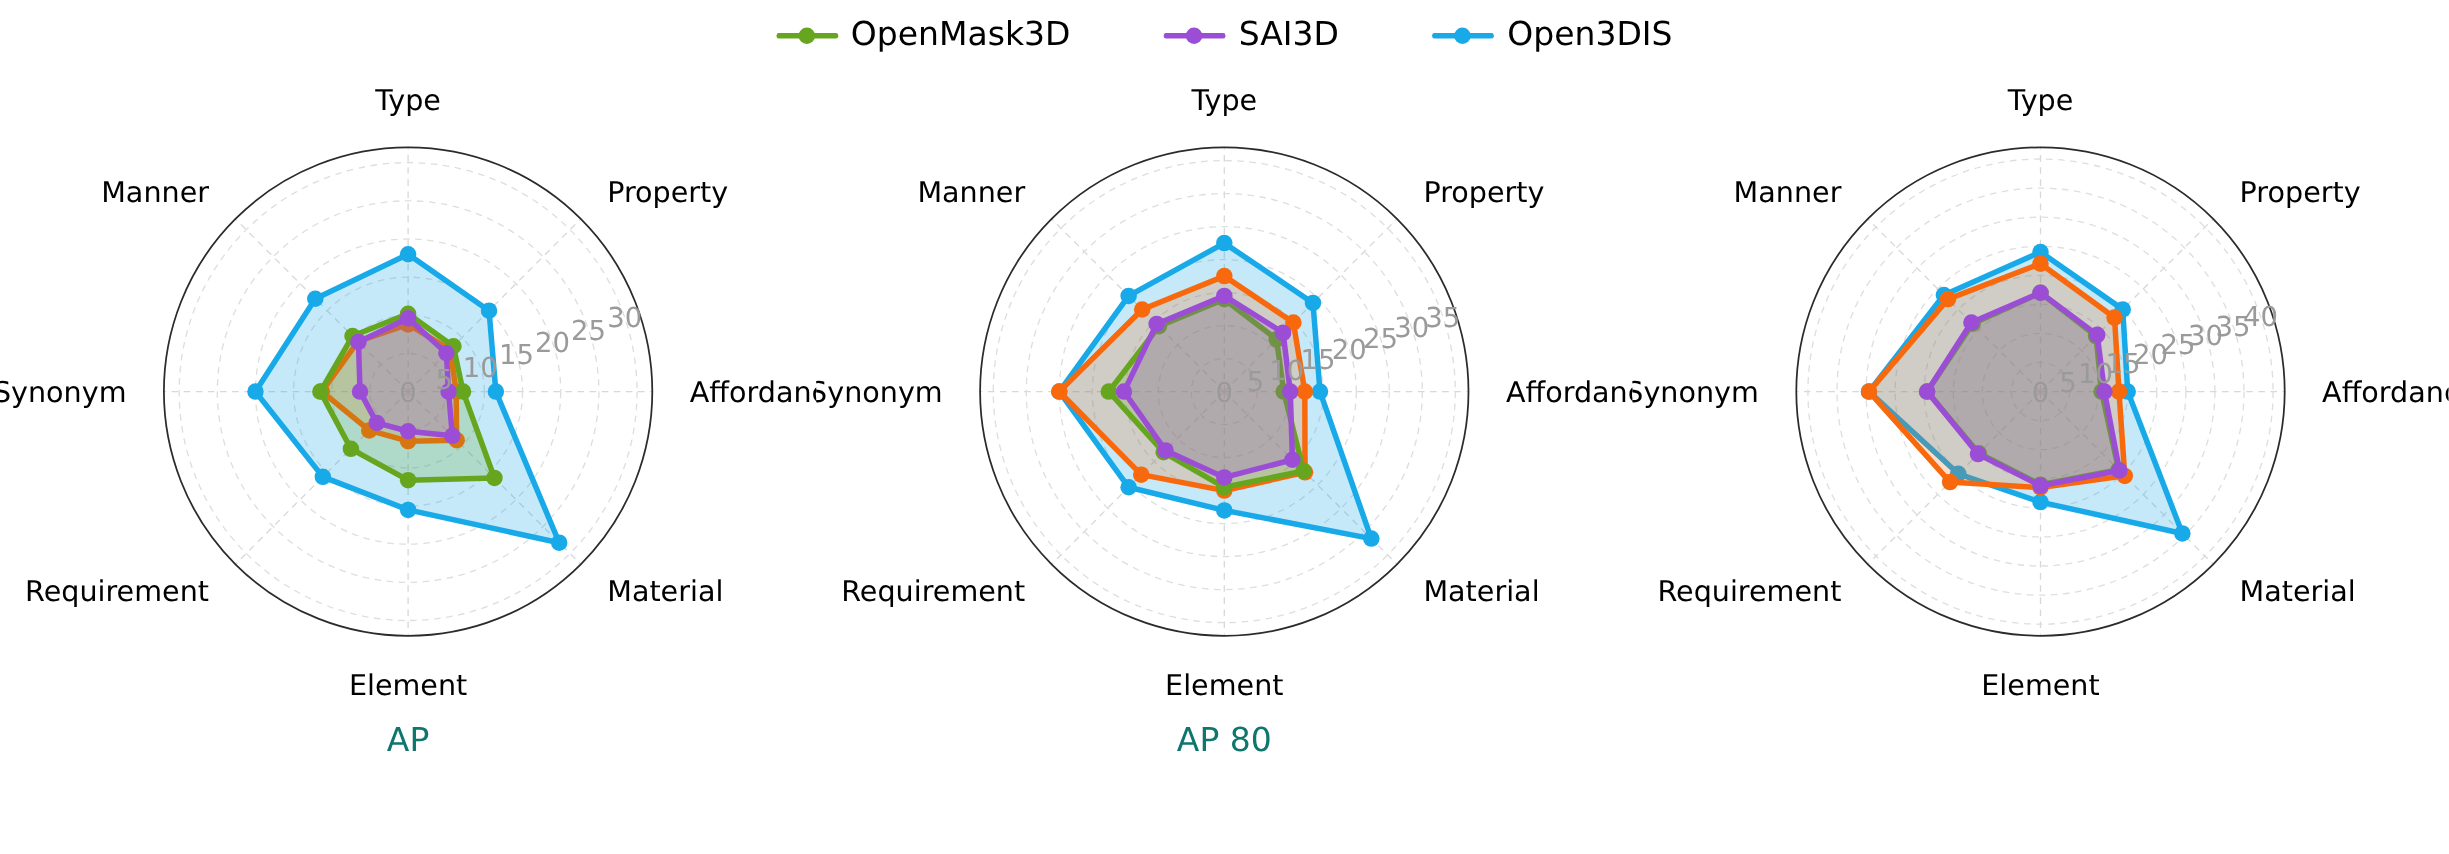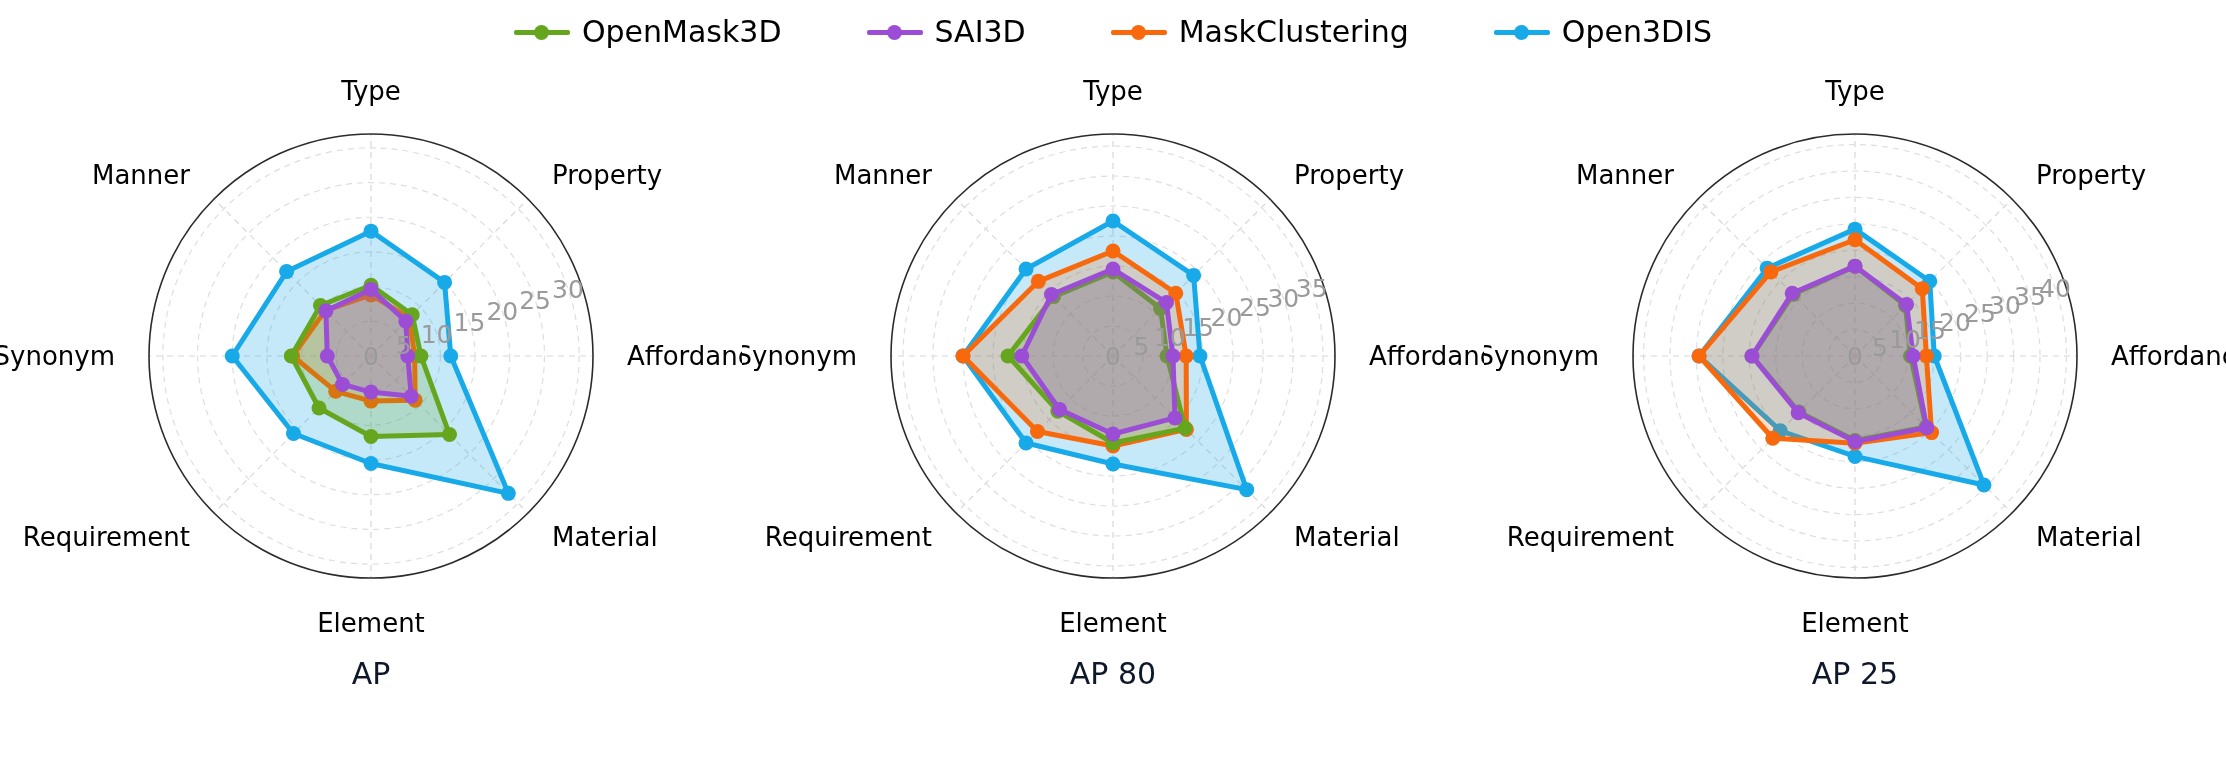--- a/index.html
+++ b/index.html
@@ -18,21 +18,21 @@
   .legend-label{font-size:30px;color:#000;line-height:1;white-space:nowrap;}
 
   
   .panel{position:absolute;top:56px;width:742px;height:720px;}
   #panel-0{left:0;}
   #panel-1{left:742px;}
   #panel-2{left:1484px;}
   .panel svg{display:block;position:absolute;left:0;top:0;}
   .panel-title{
     position:absolute;left:0;width:742px;text-align:center;
-    font-size:30px;color:#0f172a;
+    font-size:30px;color:#0f766e;
   }
 
   text{font-family:"DejaVu Sans",sans-serif;}
   .axis-label{font-size:26px;fill:#000;}
   .tick-label{font-size:25px;fill:#9a9a9a;}
 </style>
 </head>
 <body>
 
 <div id="root">
@@ -47,27 +47,20 @@
       </div>
       <div class="legend-entry">
         <span class="legend-mark">
           <span class="lm-line" style="background: rgb(155, 77, 214);"></span>
           <span class="lm-dot" style="background: rgb(155, 77, 214);"></span>
         </span>
         <span class="legend-label">SAI3D</span>
       </div>
       <div class="legend-entry">
         <span class="legend-mark">
-          <span class="lm-line" style="background: rgb(248, 105, 13);"></span>
-          <span class="lm-dot" style="background: rgb(248, 105, 13);"></span>
-        </span>
-        <span class="legend-label">MaskClustering</span>
-      </div>
-      <div class="legend-entry">
-        <span class="legend-mark">
           <span class="lm-line" style="background: rgb(24, 169, 232);"></span>
           <span class="lm-dot" style="background: rgb(24, 169, 232);"></span>
         </span>
         <span class="legend-label">Open3DIS</span>
       </div>
     </div>
 
   <div class="panel" id="panel-0">
       <svg width="742" height="660" viewBox="0 0 742 660">
         <g>
@@ -338,16 +331,15 @@
           <text x="371.0" y="44.0" class="axis-label" text-anchor="middle">Type</text>
           <text x="552.0" y="128.0" class="axis-label" text-anchor="start">Property</text>
           <text x="627.0" y="309.0" class="axis-label" text-anchor="start">Affordance</text>
           <text x="552.0" y="490.0" class="axis-label" text-anchor="start">Material</text>
           <text x="371.0" y="576.0" class="axis-label" text-anchor="middle">Element</text>
           <text x="190.0" y="490.0" class="axis-label" text-anchor="end">Requirement</text>
           <text x="115.0" y="309.0" class="axis-label" text-anchor="end">Synonym</text>
           <text x="190.0" y="128.0" class="axis-label" text-anchor="end">Manner</text>
         </g>
       </svg>
-      <div class="panel-title" style="top: 600px;">AP 25</div>
     </div>
 
 </div>
 
 </body></html>

